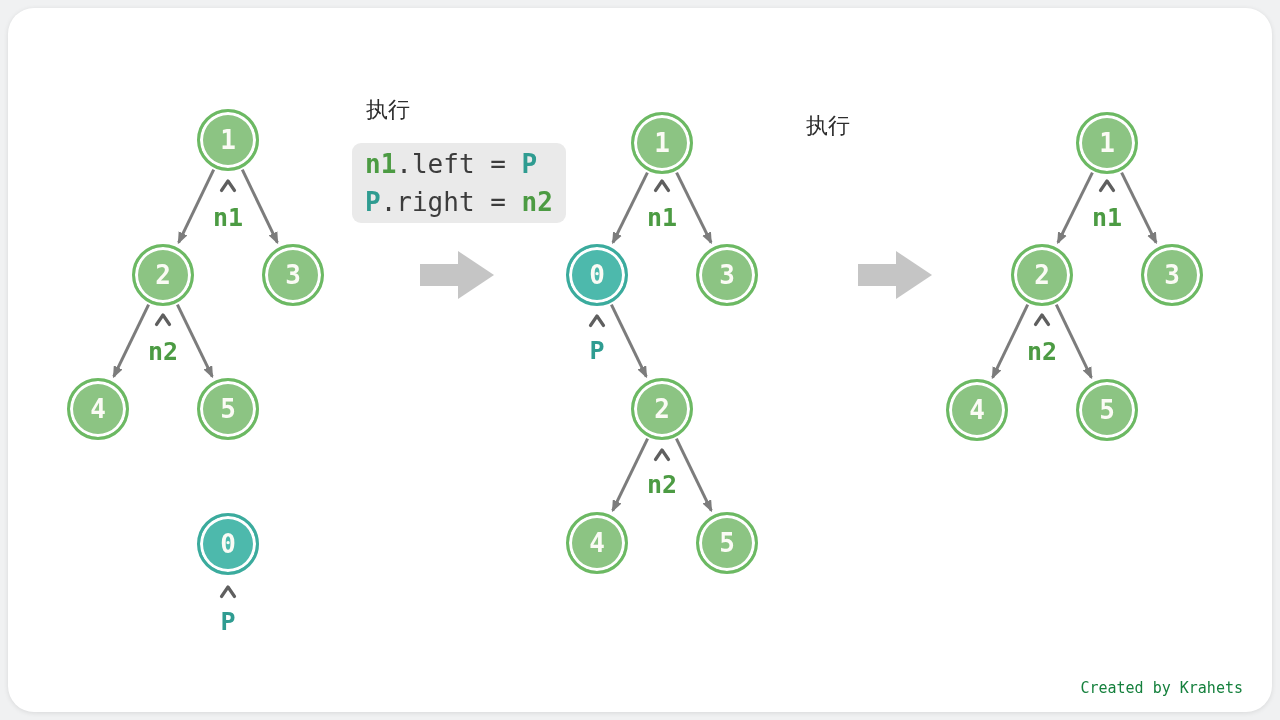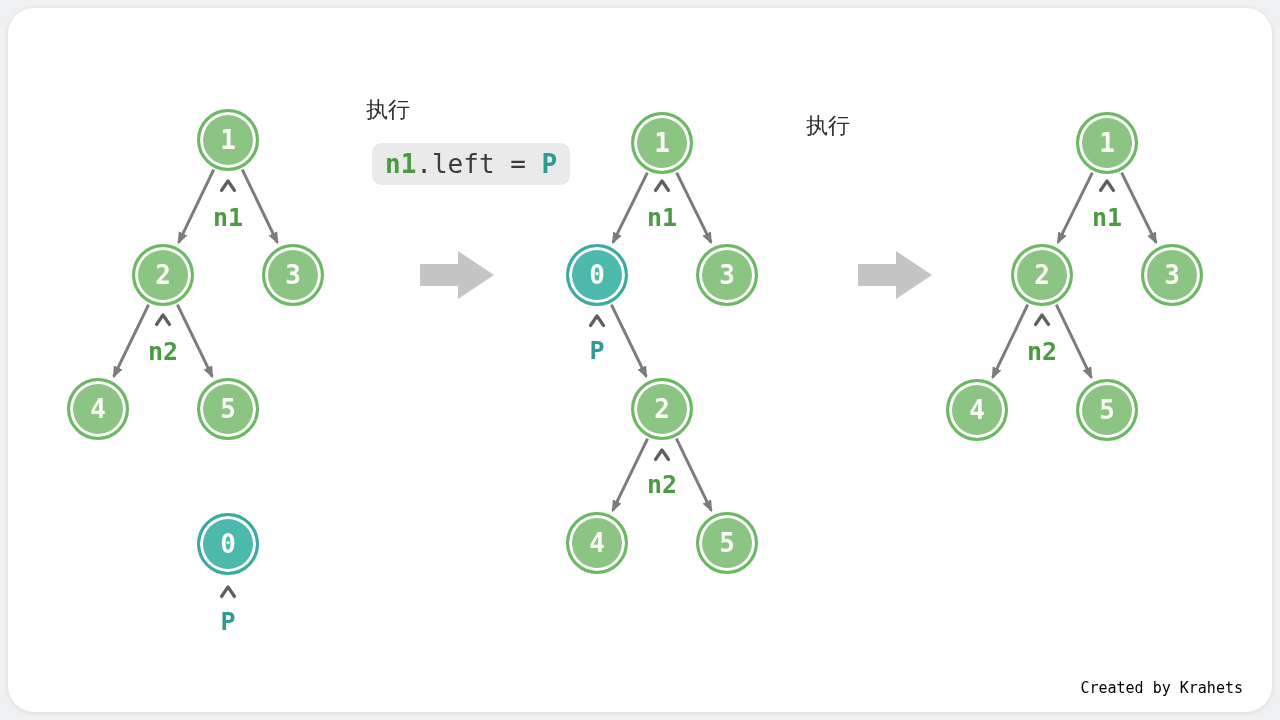--- a/index.html
+++ b/index.html
@@ -20,21 +20,21 @@
   .ptr-label.green{color:var(--label-green);}
   .ptr-label.teal{color:var(--label-teal);}
   .exec-heading{position:absolute;font-size:22px;line-height:26px;color:#2e2e2e;
                 font-family:"DejaVu Sans","Liberation Sans",sans-serif;}
   .code-box{position:absolute;background:var(--code-bg);border-radius:9px;
             padding:2px 13px;color:var(--code-plain);white-space:pre;
             font:normal 26px/38px "DejaVu Sans Mono","Liberation Mono",monospace;}
   .code-box .tok-green{color:var(--label-green);font-weight:bold;}
   .code-box .tok-teal{color:var(--label-teal);font-weight:bold;}
   .code-box .tok-plain{color:var(--code-plain);}
-  .watermark{position:absolute;right:37px;bottom:23px;color:#000000;
+  .watermark{position:absolute;right:37px;bottom:23px;color:#15803d;
              font:15px "DejaVu Sans Mono","Liberation Mono",monospace;}
 </style>
 </head>
 <body>
 
 <div class="stage">
   <div class="canvas-bg"></div>
   <svg id="svg-layer" width="1280" height="720">
     <defs>
       <marker id="arrowhead" viewBox="0 0 10 8" refX="8.5" refY="4" markerWidth="12" markerHeight="10" markerUnits="userSpaceOnUse" orient="auto-start-reverse">
@@ -85,17 +85,17 @@
       <div class="node" style="left: 566px; top: 512px;">4</div>
       <div class="node" style="left: 696px; top: 512px;">5</div>
       <div class="ptr-label green" style="left: 1107px; top: 217px;">n1</div>
       <div class="ptr-label green" style="left: 1042px; top: 351px;">n2</div>
       <div class="node" style="left: 1076px; top: 112px;">1</div>
       <div class="node" style="left: 1011px; top: 244px;">2</div>
       <div class="node" style="left: 1141px; top: 244px;">3</div>
       <div class="node" style="left: 946px; top: 379px;">4</div>
       <div class="node" style="left: 1076px; top: 379px;">5</div>
       <div class="exec-heading" style="left: 366px; top: 97px;">执行</div>
-      <div class="code-box" style="left: 352px; top: 143px; margin-left: 20px;"><div><span class="tok-green">n1</span><span class="tok-plain">.left = </span><span class="tok-teal">P</span></div></div>
+      <div class="code-box" style="left: 352px; top: 143px;"><div><span class="tok-green">n1</span><span class="tok-plain">.left = </span><span class="tok-teal">P</span></div><div><span class="tok-teal">P</span><span class="tok-plain">.right = </span><span class="tok-green">n2</span></div></div>
       <div class="exec-heading" style="left: 806px; top: 113px;">执行</div>
     </div>
   <div class="watermark">Created by Krahets</div>
 </div>
 
 </body></html>

